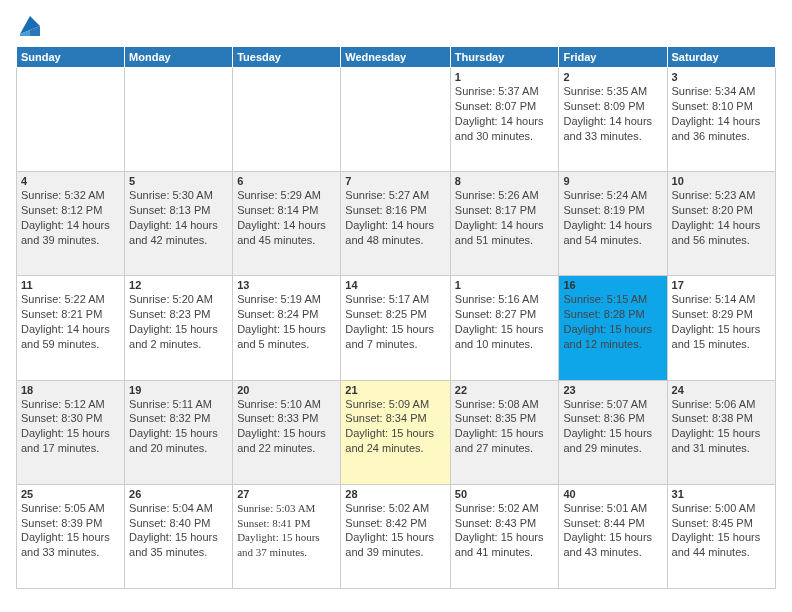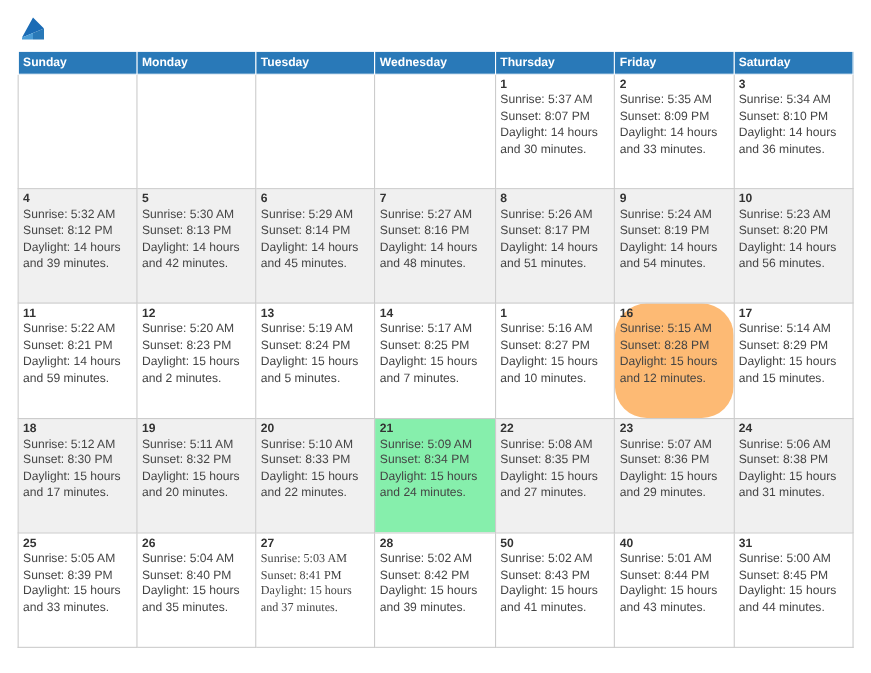--- a/index.html
+++ b/index.html
@@ -245,21 +245,21 @@
 Daylight: 15 hours
 and 7 minutes.</div>
           </td>
           <td style="background: rgb(255, 255, 255);">
             <span class="day-num">1</span>
             <div class="day-info" style="white-space: pre-line;">Sunrise: 5:16 AM
 Sunset: 8:27 PM
 Daylight: 15 hours
 and 10 minutes.</div>
           </td>
-          <td style="background: #fdba74; border-radius: 29px;">
+          <td style="background: #0ea5e9;">
             <span class="day-num">16</span>
             <div class="day-info" style="white-space: pre-line;">Sunrise: 5:15 AM
 Sunset: 8:28 PM
 Daylight: 15 hours
 and 12 minutes.</div>
           </td>
           <td style="background: rgb(255, 255, 255);">
             <span class="day-num">17</span>
             <div class="day-info" style="white-space: pre-line;">Sunrise: 5:14 AM
 Sunset: 8:29 PM
@@ -282,21 +282,21 @@
 Daylight: 15 hours
 and 20 minutes.</div>
           </td>
           <td style="background: rgb(240, 240, 240);">
             <span class="day-num">20</span>
             <div class="day-info" style="white-space: pre-line;">Sunrise: 5:10 AM
 Sunset: 8:33 PM
 Daylight: 15 hours
 and 22 minutes.</div>
           </td>
-          <td style="background: #86efac;">
+          <td style="background: #fef9c3;">
             <span class="day-num">21</span>
             <div class="day-info" style="white-space: pre-line;">Sunrise: 5:09 AM
 Sunset: 8:34 PM
 Daylight: 15 hours
 and 24 minutes.</div>
           </td>
           <td style="background: rgb(240, 240, 240);">
             <span class="day-num">22</span>
             <div class="day-info" style="white-space: pre-line;">Sunrise: 5:08 AM
 Sunset: 8:35 PM

